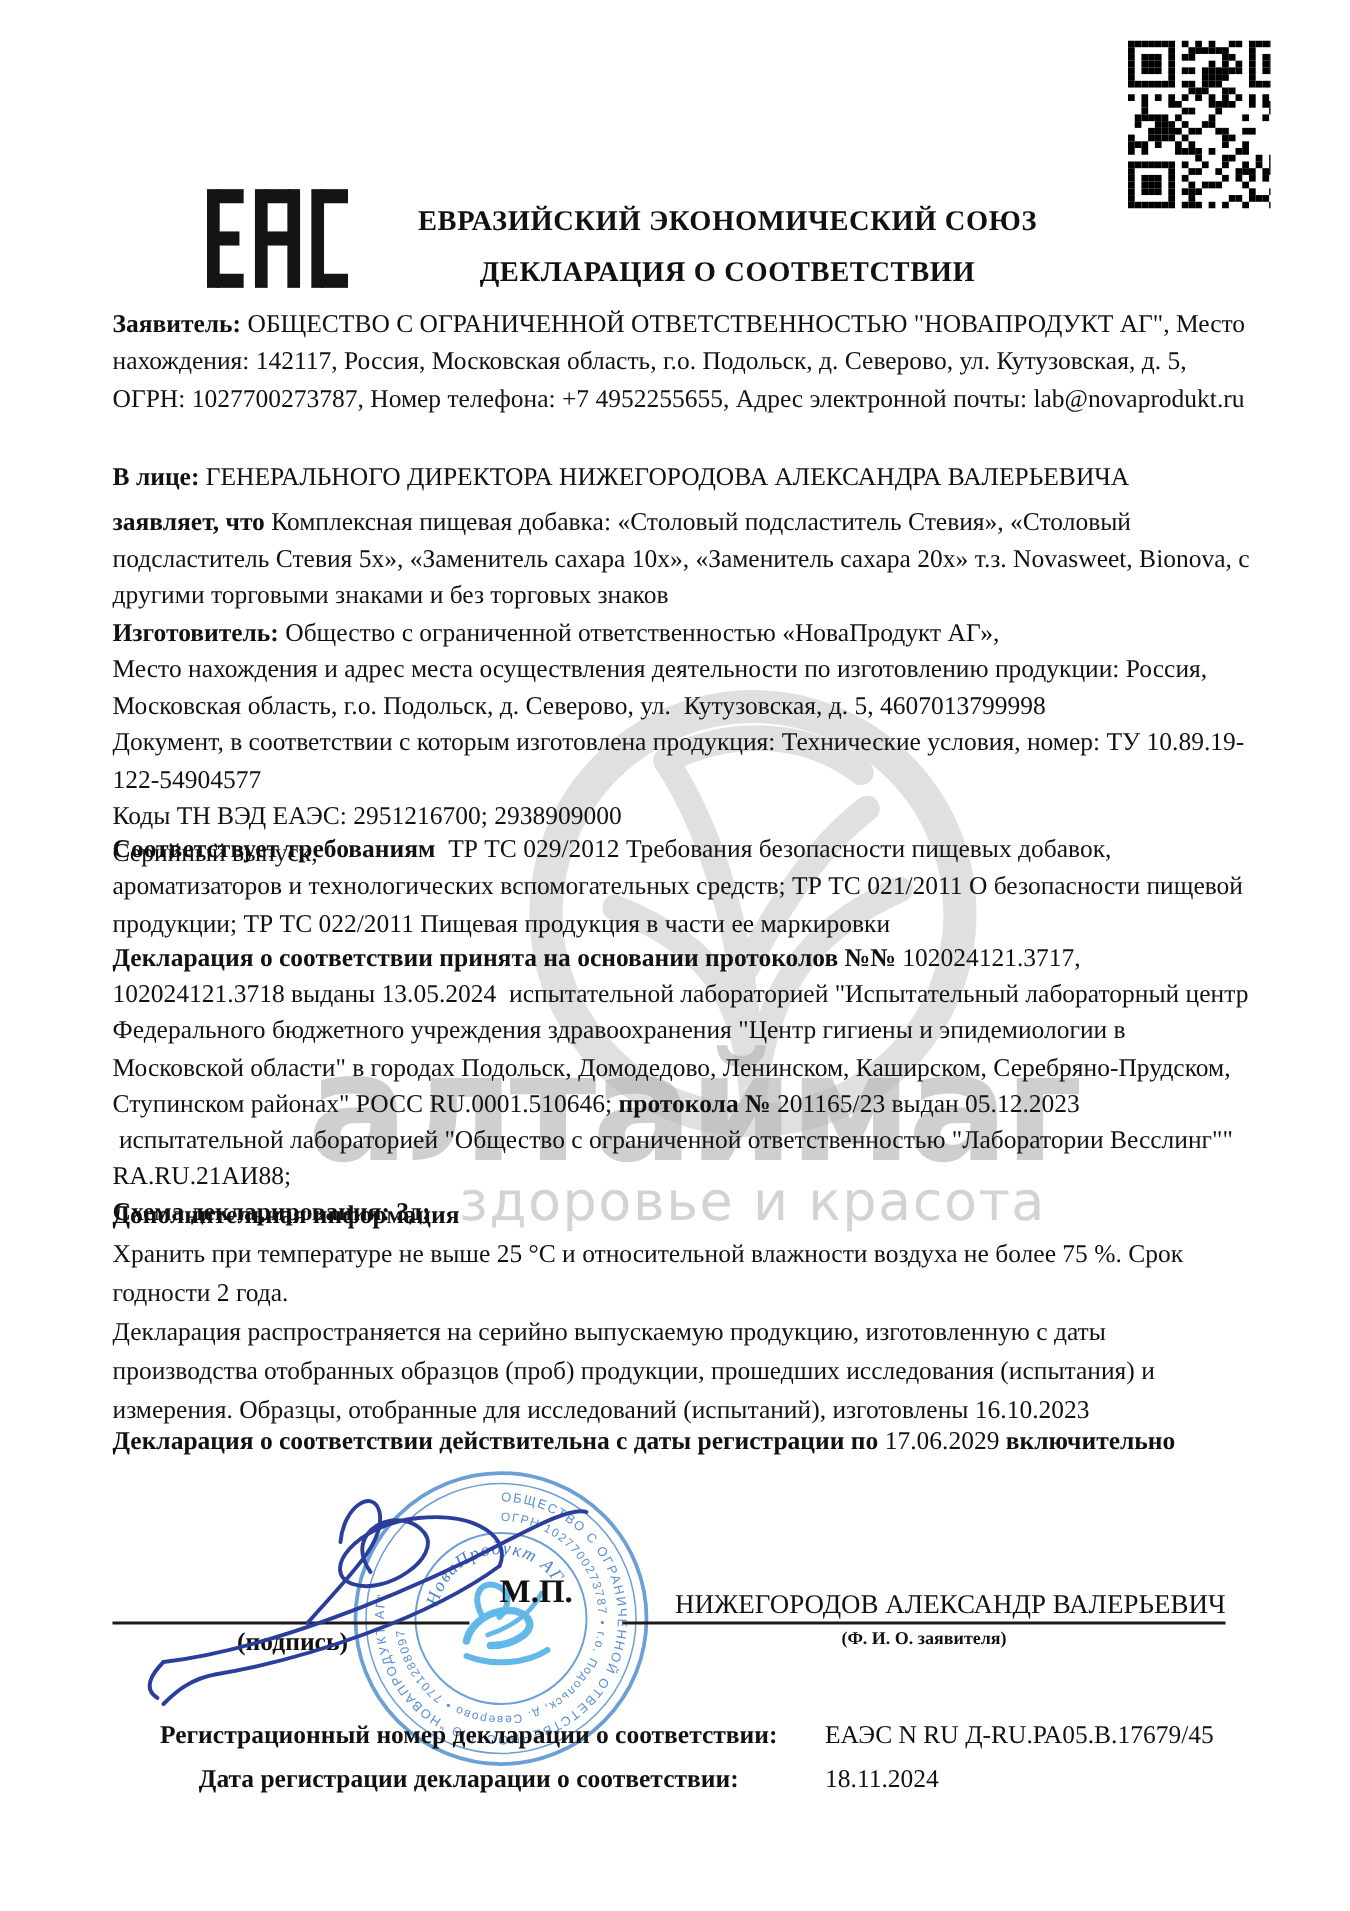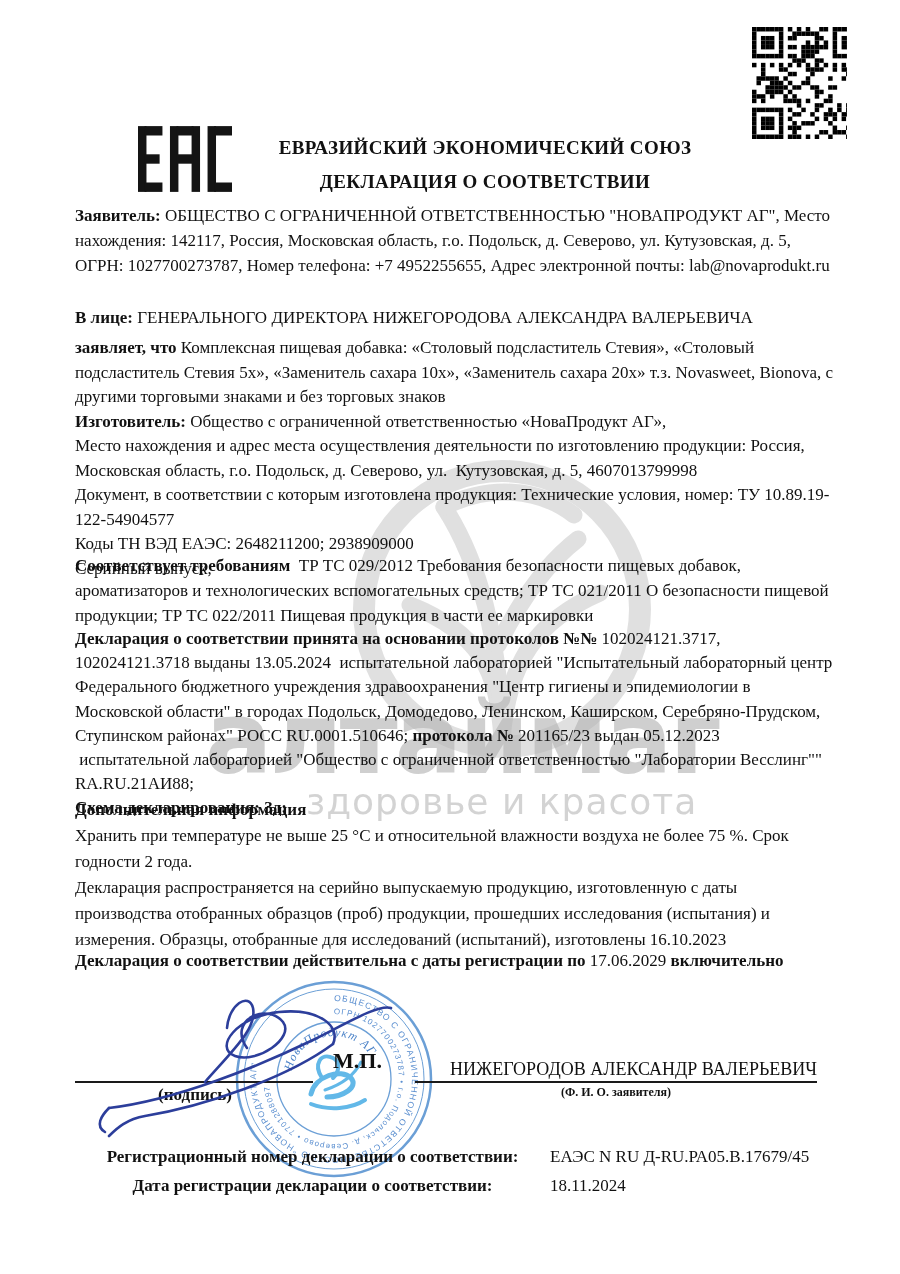--- a/index.html
+++ b/index.html
@@ -387,21 +387,21 @@
       <div class="para"><span class="b">Заявитель:</span><span> ОБЩЕСТВО С ОГРАНИЧЕННОЙ ОТВЕТСТВЕННОСТЬЮ "НОВАПРОДУКТ АГ", Место нахождения: 142117, Россия, Московская область, г.о. Подольск, д. Северово, ул. Кутузовская, д. 5, ОГРН: 1027700273787, Номер телефона: +7 4952255655, Адрес электронной почты: lab@novaprodukt.ru</span></div>
     </div>
   <div id="blk-inface" class="abs txtblock z2">
       <div class="para"><span class="b">В лице:</span><span> ГЕНЕРАЛЬНОГО ДИРЕКТОРА НИЖЕГОРОДОВА АЛЕКСАНДРА ВАЛЕРЬЕВИЧА</span></div>
     </div>
   <div id="blk-declares" class="abs txtblock z2">
       <div class="para"><span class="b">заявляет, что </span><span>Комплексная пищевая добавка: «Столовый подсластитель Стевия», «Столовый подсластитель Стевия 5х», «Заменитель сахара 10х», «Заменитель сахара 20х» т.з. Novasweet, Bionova, с другими торговыми знаками и без торговых знаков</span></div>
       <div class="para"><span class="b">Изготовитель:</span><span> Общество с ограниченной ответственностью «НоваПродукт АГ»,</span></div>
       <div class="para"><span>Место нахождения и адрес места осуществления деятельности по изготовлению продукции: Россия, Московская область, г.о. Подольск, д. Северово, ул. &nbsp;Кутузовская, д. 5, 4607013799998</span></div>
       <div class="para"><span>Документ, в соответствии с которым изготовлена продукция: Технические условия, номер: ТУ 10.89.19-122-54904577</span></div>
-      <div class="para"><span>Коды ТН ВЭД ЕАЭС: 2648211200; 2938909000</span></div>
+      <div class="para"><span>Коды ТН ВЭД ЕАЭС: 2951216700; 2938909000</span></div>
       <div class="para"><span>Серийный выпуск,</span></div>
     </div>
   <div id="blk-complies" class="abs txtblock z2">
       <div class="para"><span class="b">Соответствует требованиям</span><span> &nbsp;ТР ТС 029/2012 Требования безопасности пищевых добавок, ароматизаторов и технологических вспомогательных средств; ТР ТС 021/2011 О безопасности пищевой продукции; ТР ТС 022/2011 Пищевая продукция в части ее маркировки</span></div>
     </div>
   <div id="blk-basis" class="abs txtblock z2">
       <div class="para"><span class="b">Декларация о соответствии принята на основании протоколов №№ </span><span>102024121.3717, 102024121.3718 выданы 13.05.2024 &nbsp;испытательной лабораторией "Испытательный лабораторный центр Федерального бюджетного учреждения здравоохранения "Центр гигиены и эпидемиологии в Московской области" в городах Подольск, Домодедово, Ленинском, Каширском, Серебряно-Прудском, Ступинском районах" РОСС RU.0001.510646; </span><span class="b">протокола № </span><span>201165/23 выдан 05.12.2023 &nbsp;испытательной лабораторией "Общество с ограниченной ответственностью "Лаборатории Весслинг"" RA.RU.21АИ88;</span></div>
       <div class="para"><span class="b">Схема декларирования: 3д;</span></div>
     </div>
   <div id="blk-addinfo" class="abs txtblock z2">

